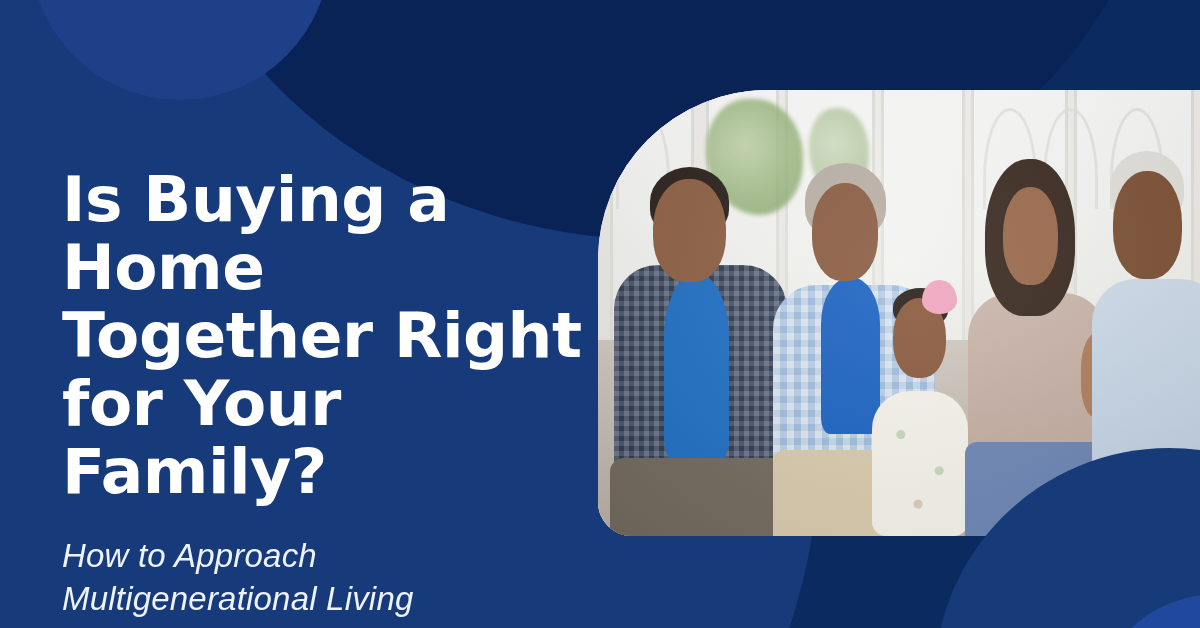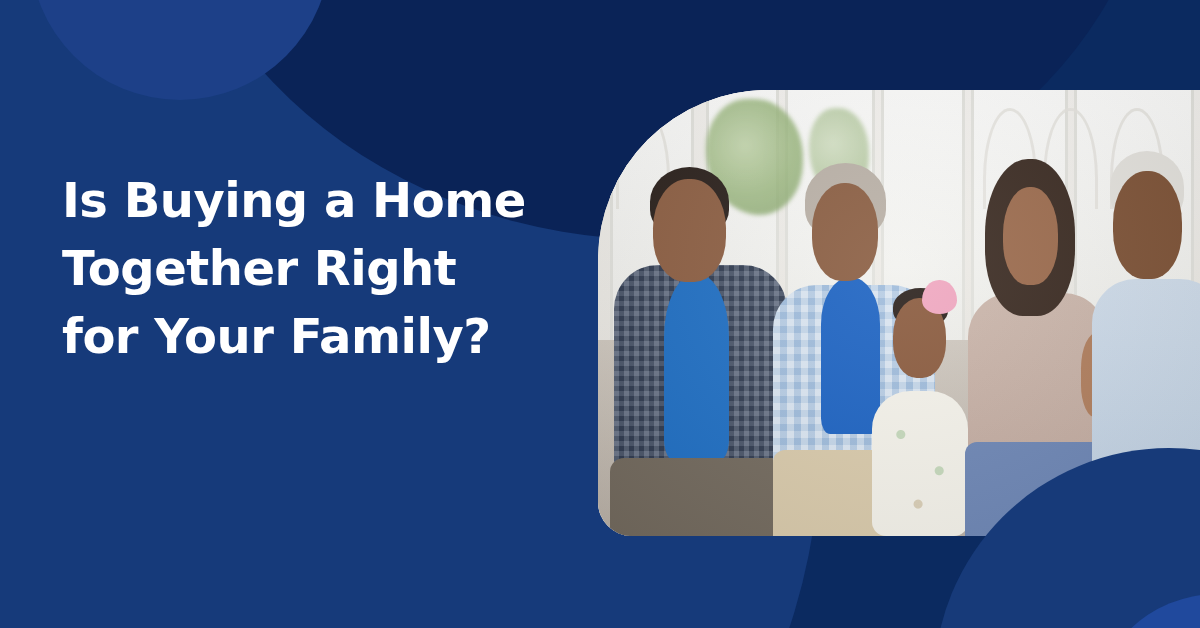--- a/index.html
+++ b/index.html
@@ -281,21 +281,21 @@
     position: absolute;
     left: 62px;
     top: 166px;
     width: 520px;
   }
 
   .headline {
     margin: 0;
     color: #ffffff;
     font-family: "DejaVu Sans", sans-serif;
-    font-size: 48px;
+    font-size: 63px;
     font-weight: 700;
     line-height: 68px;
     letter-spacing: -0.5px;
     white-space: pre-line;
   }
 
   .subhead {
     margin: 28px 0 0 0;
     color: #eef3fb;
     font-family: "Liberation Sans", sans-serif;
@@ -378,15 +378,17 @@
     </div>
   </div>
 
   <div class="circle-outer"></div>
   <div class="circle-inner"></div>
 
   <div class="text-block">
     <h1 class="headline">Is Buying a Home
 Together Right
 for Your Family?</h1>
+    <p class="subhead">How to Approach
+Multigenerational Living</p>
   </div>
 
 </div>
 
 </body></html>

